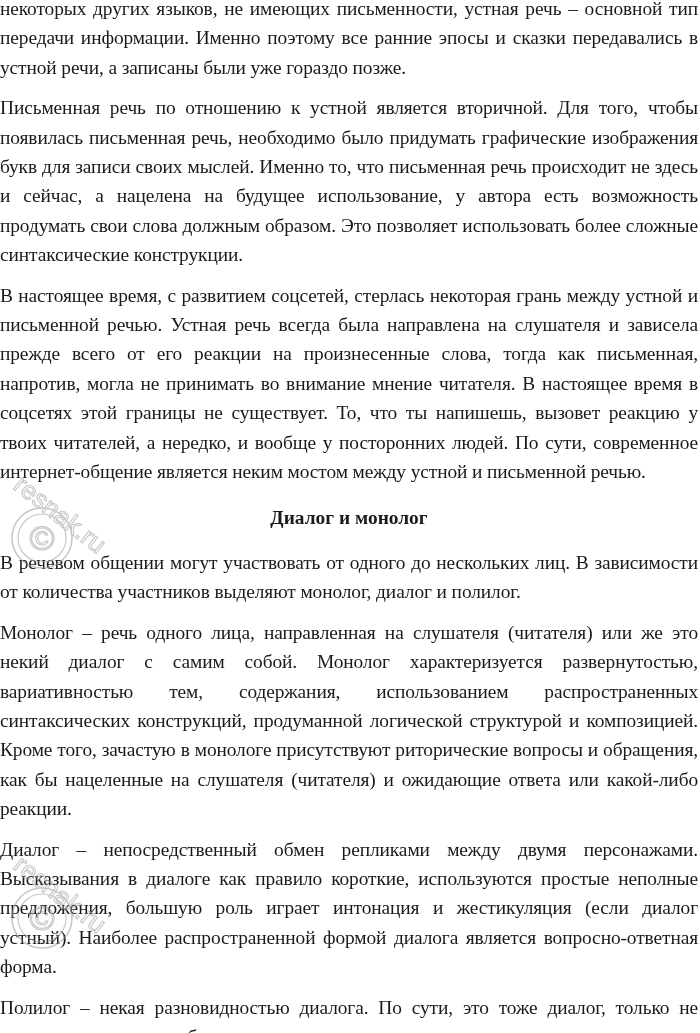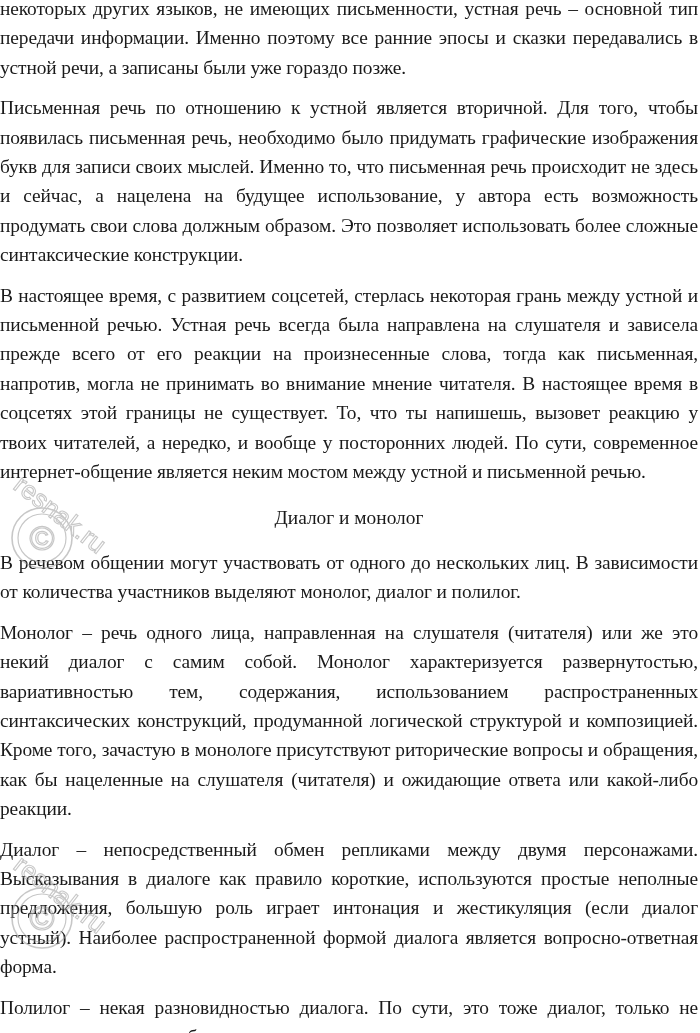--- a/index.html
+++ b/index.html
@@ -30,21 +30,21 @@
       text-align: justify;
       text-align-last: left;
       letter-spacing: -0.1px;
     }
     .para + .para { margin-top: 11px; }
     .heading {
       font-size: 19.4px;
       line-height: 29.4px;
       text-align: center;
       margin: 16px 0 16px 0;
-      font-weight: normal;
+      font-weight: bold;
     }
     .para.after-heading { margin-top: 0; }
     .watermark {
       position: absolute;
       pointer-events: none;
       opacity: 0.55;
     }
     .watermark svg { display: block; }
     .wm1 { left: 2px; top: 468px; }
     .wm2 { left: 2px; top: 848px; }

